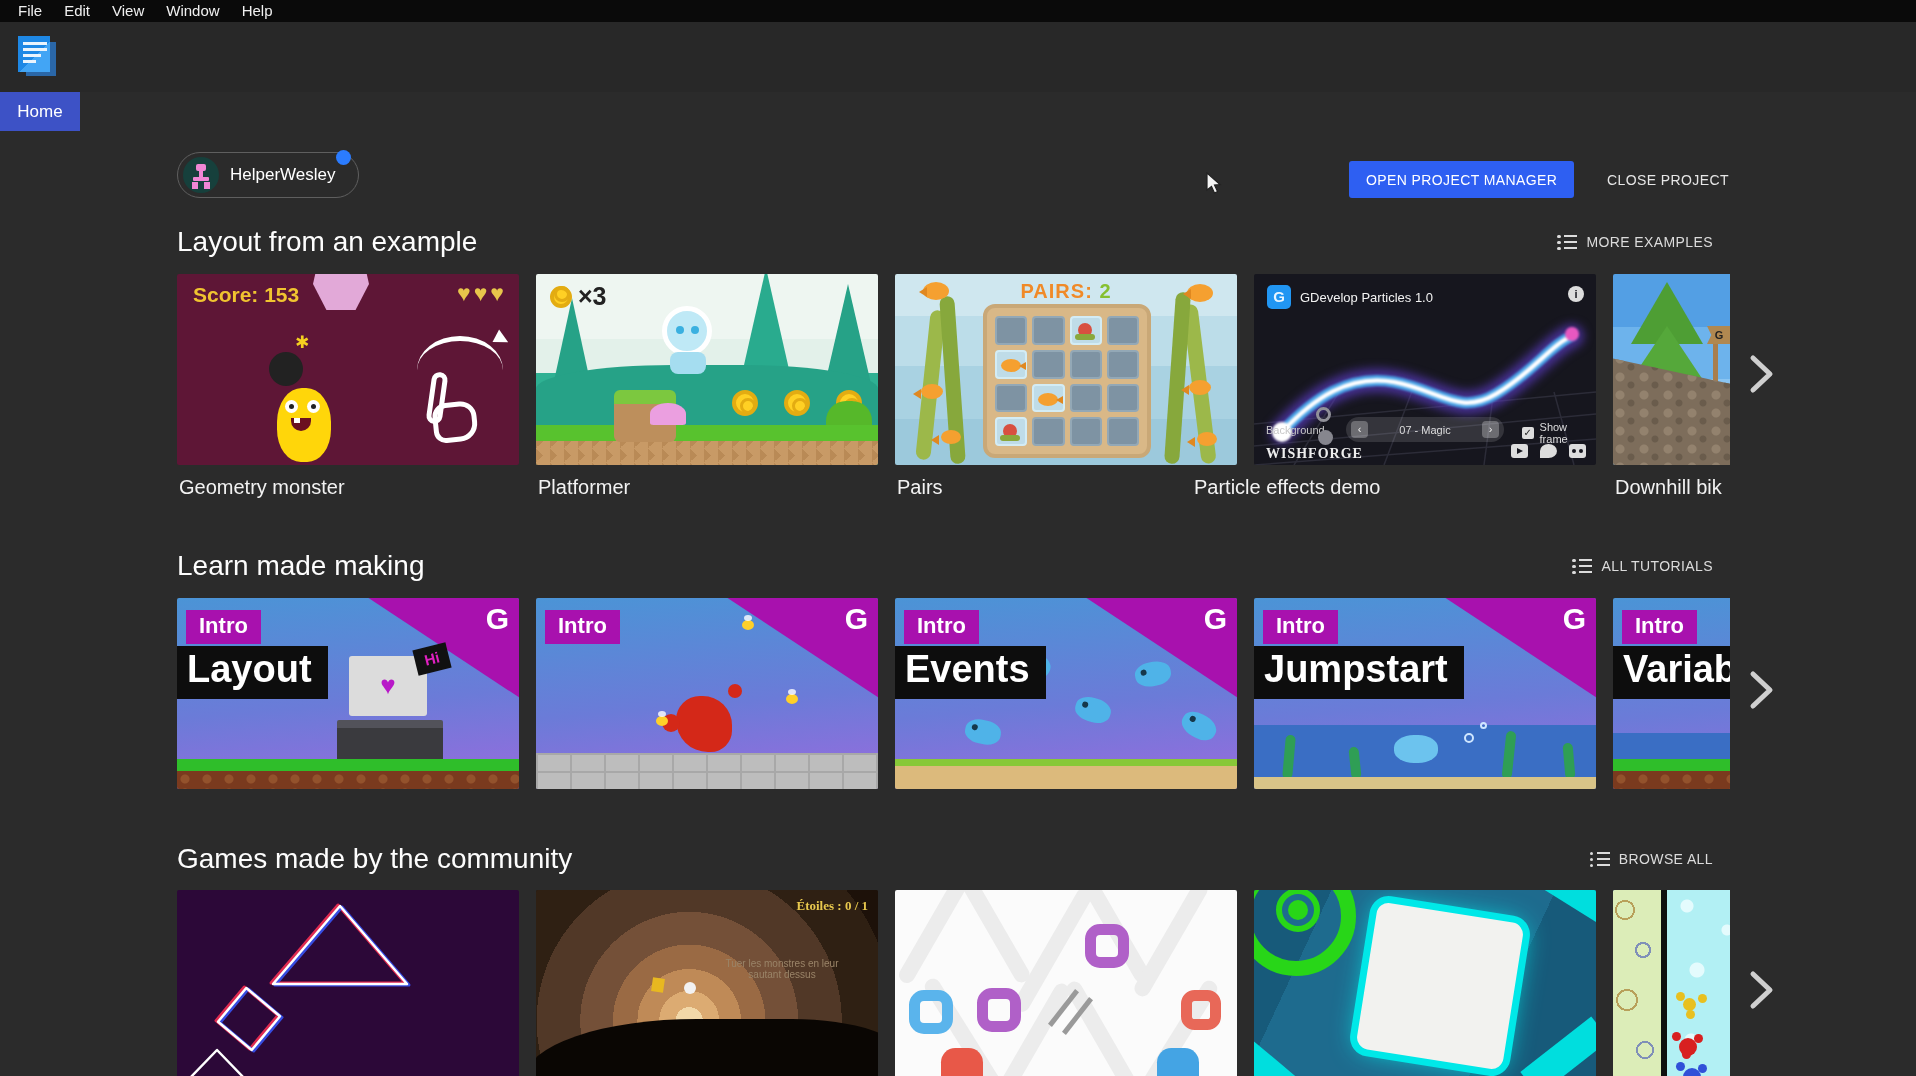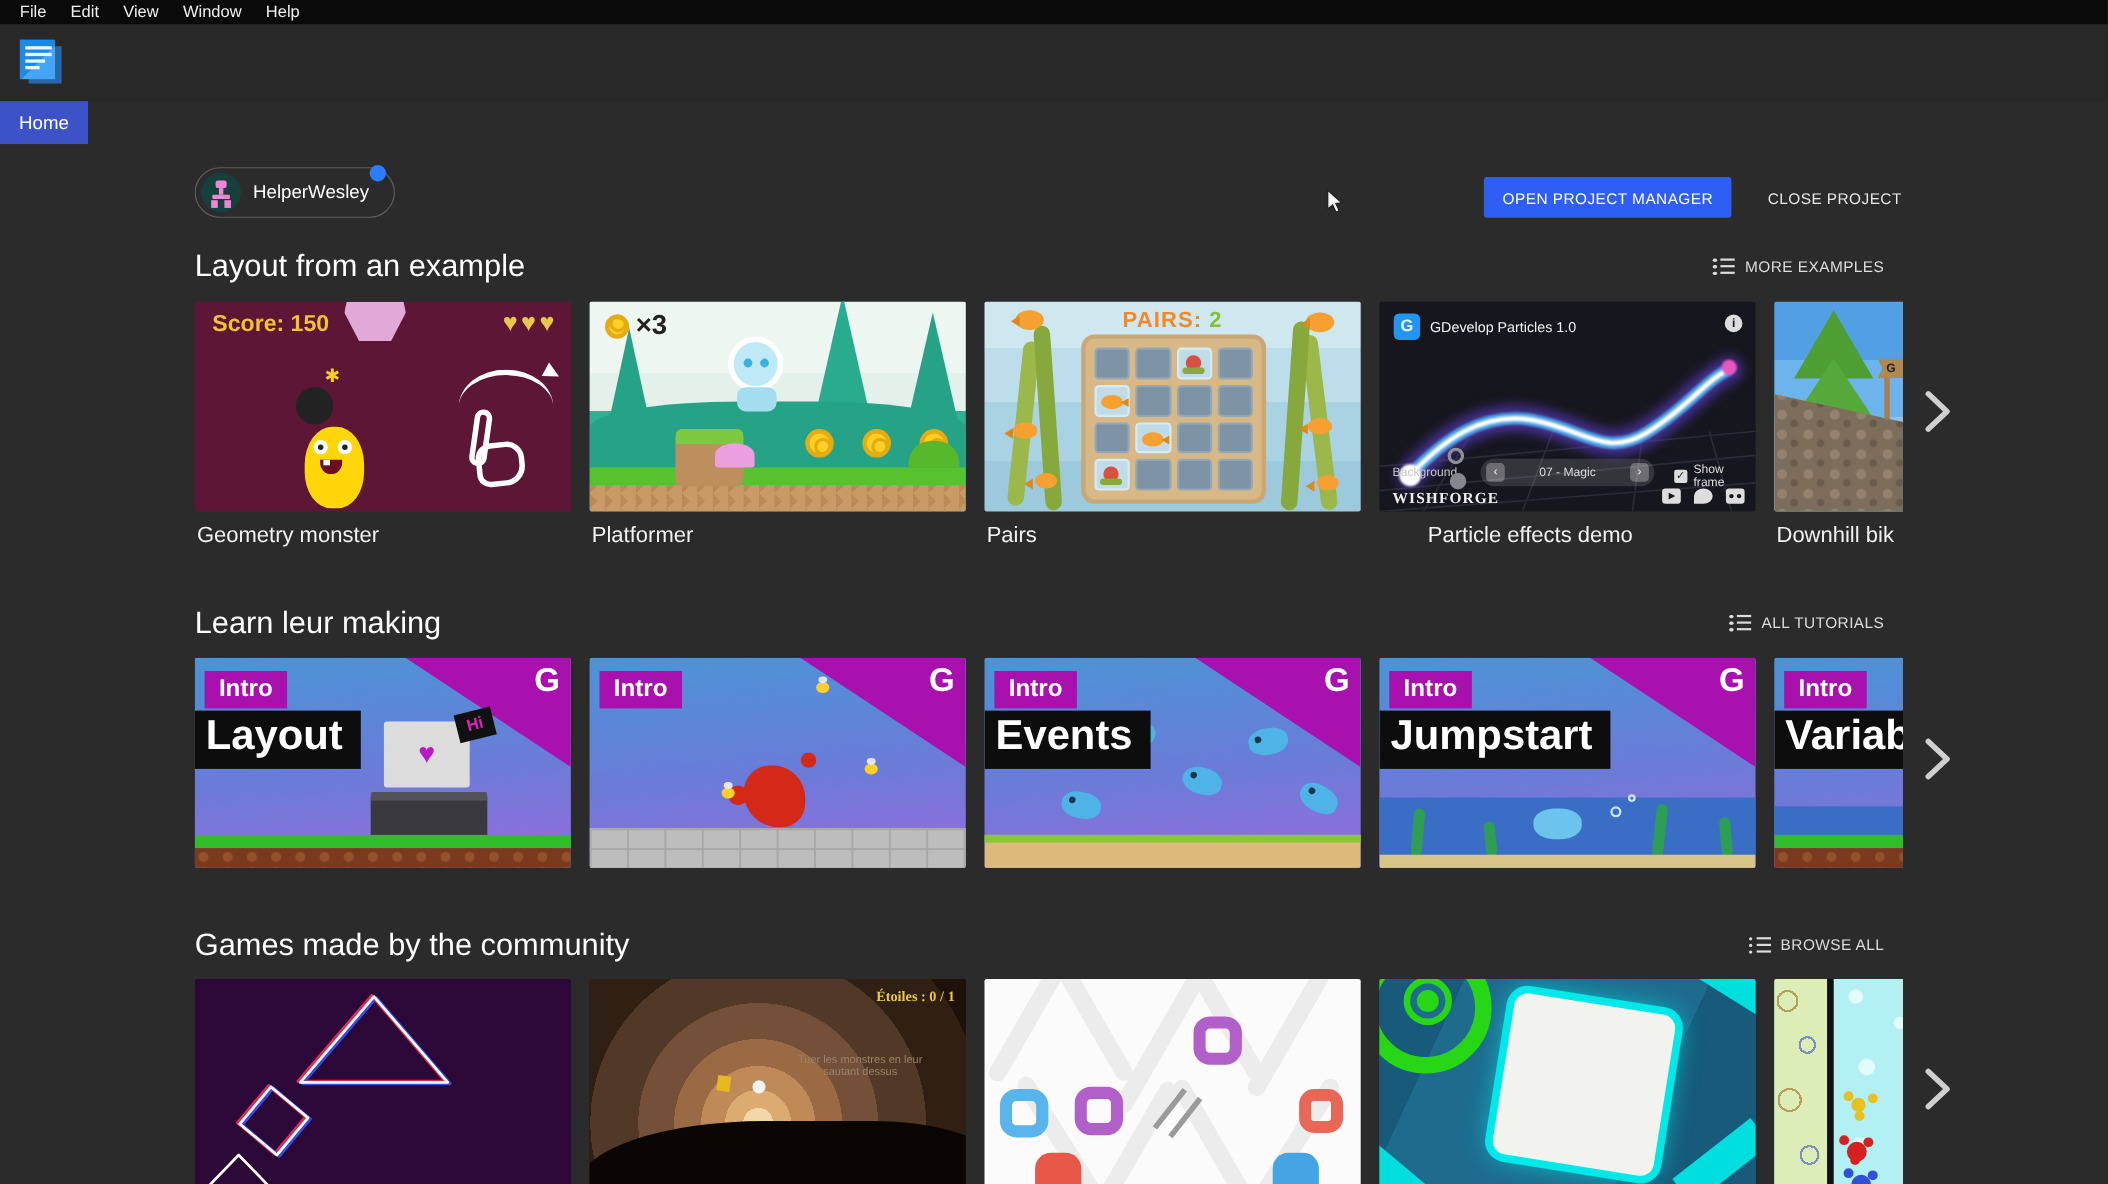--- a/index.html
+++ b/index.html
@@ -334,21 +334,21 @@
     <i style="top:0.4px;"></i>
       <i style="top:6.4px;"></i>
       <i style="top:12.4px;"></i>
   </span>
   <span>MORE EXAMPLES</span>
 </div>
 
 <div class="row" style="top:274px;height:230px;">
 
   <div class="card c-geom" style="left:0;">
-    <span class="geom-score">Score: 150</span>
+    <span class="geom-score">Score: 153</span>
     <div class="geom-penta"></div>
     <span class="geom-hearts">♥♥♥</span>
     <div class="geom-bomb"></div>
     <span class="geom-spark">✱</span>
     <div class="geom-monster">
       <div class="geom-eye" style="left:8px;"></div>
       <div class="geom-eye" style="left:30px;"></div>
       <div class="geom-mouth"></div>
     </div>
     <div class="geom-arrow"></div>
@@ -460,39 +460,39 @@
       <span class="checkbox">✓</span>
       <span>Show frame</span>
     </div>
     <span class="part-brand">WISHFORGE</span>
     <div class="part-social">
       <div class="soc yt"></div>
       <div class="soc tw"></div>
       <div class="soc dc"></div>
     </div>
   </div>
-  <div class="card-title" style="left:1121px;">Particle effects demo</div>
+  <div class="card-title" style="left:1017px;">Particle effects demo</div>
 
   <div class="card c-down" style="left:1436px;">
     <div class="down-tree1"></div>
     <div class="down-tree2"></div>
     <div class="down-trunk"></div>
     <div class="down-pole"></div>
     <div class="down-sign">G</div>
     <div class="down-slope"></div>
   </div>
   <div class="card-title" style="left:1438px;">Downhill bik</div>
 </div>
 <button class="chevron" style="top:352px;">
   <svg width="30" height="44" viewBox="0 0 30 44">
       <path class="chev-svg" d="M7 6 L24 22 L7 38"></path>
     </svg>
 </button>
 
-<h2 class="section-title" style="top:550px;">Learn leur making</h2>
+<h2 class="section-title" style="top:550px;">Learn made making</h2>
 <div class="section-action" style="top:558px;right:203px;">
   <span class="list-icon">
     <b style="top:0;"></b>
       <b style="top:6px;"></b>
       <b style="top:12px;"></b>
     <i style="top:0.4px;"></i>
       <i style="top:6.4px;"></i>
       <i style="top:12.4px;"></i>
   </span>
   <span>ALL TUTORIALS</span>

